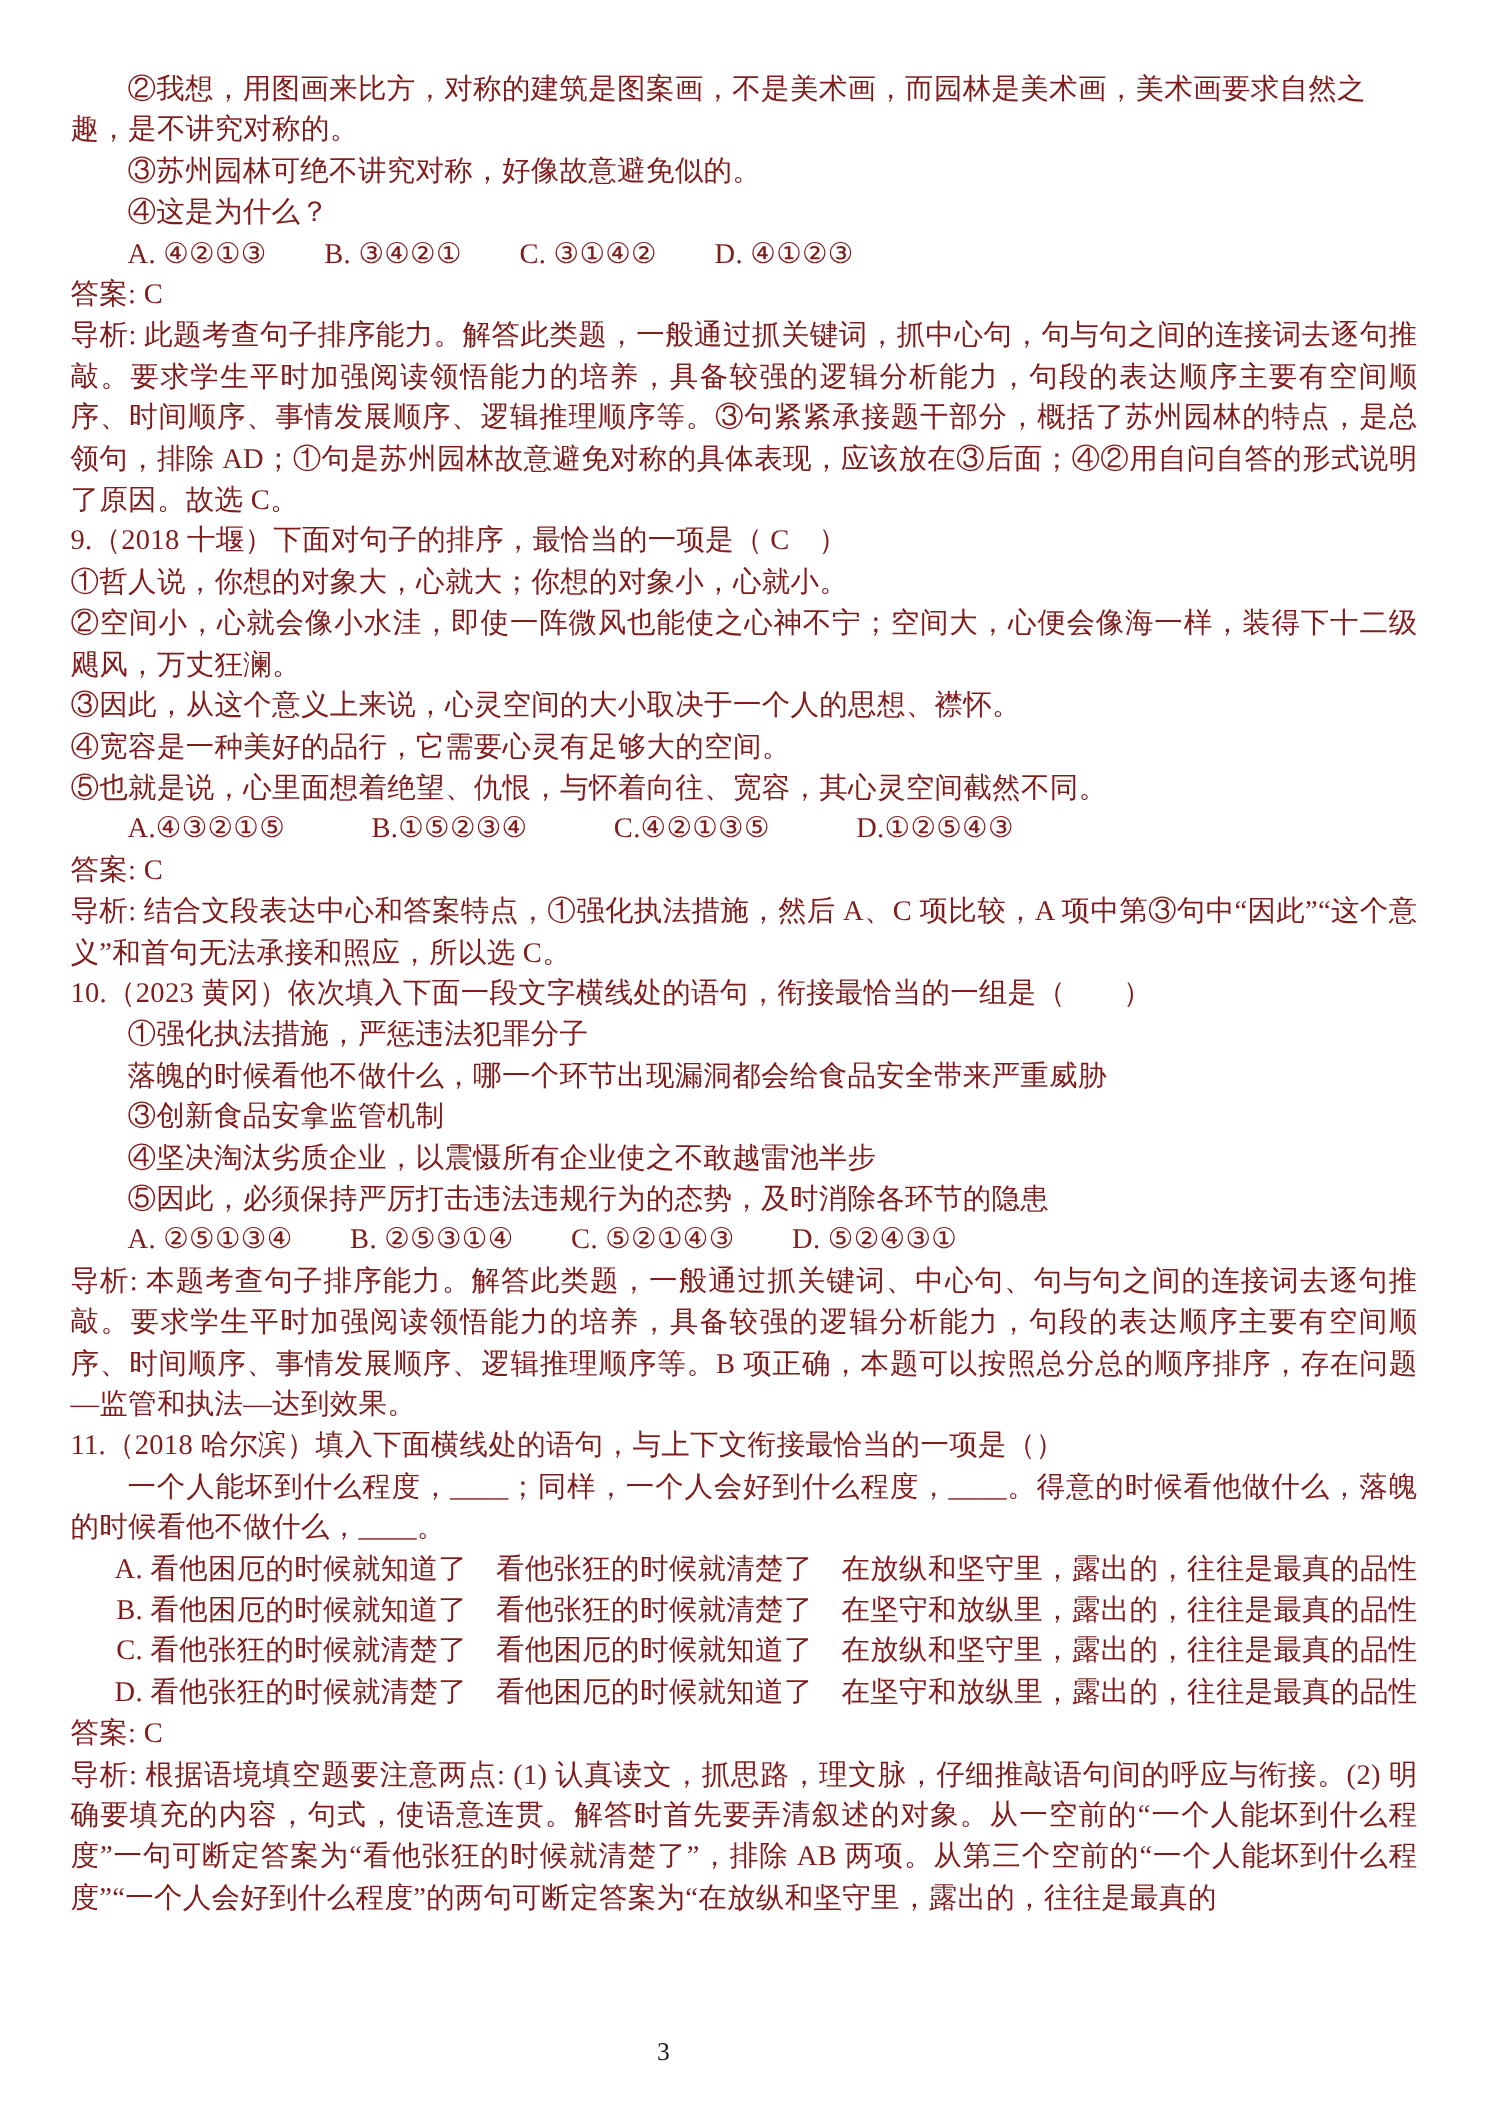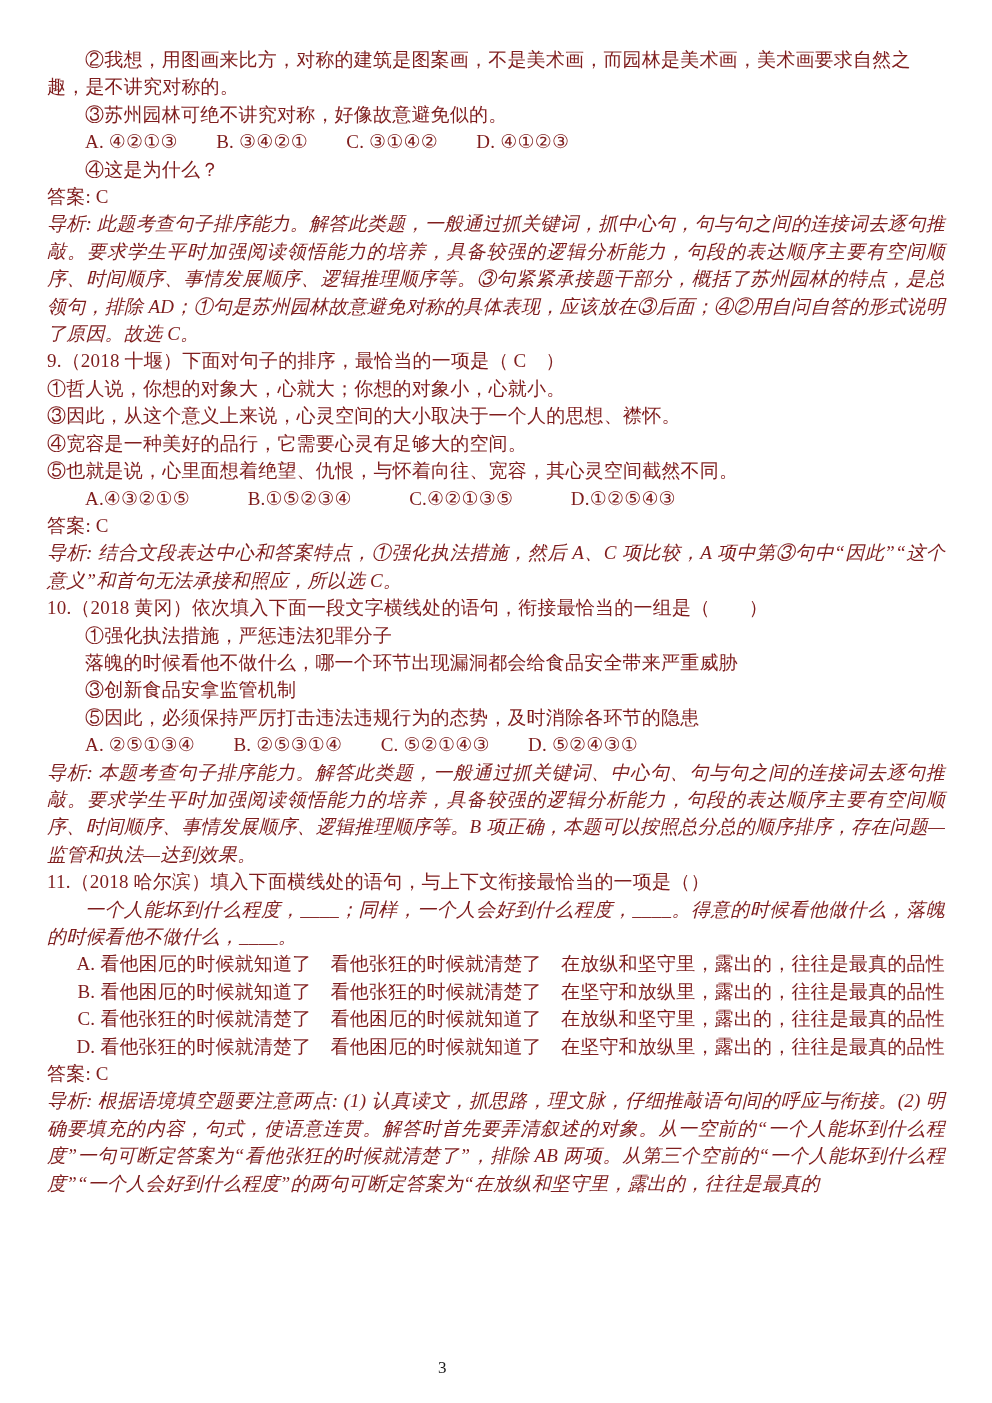--- a/index.html
+++ b/index.html
@@ -21,56 +21,58 @@
     margin:0;
     padding:0;
     font-size:19px;
     line-height:27.4px;
     color:#7f1d1d;
     letter-spacing:0.2px;
     word-break:break-all;
   }
   .indent{text-indent:2em;}
   .blue{color:#3434b6;}
-  .just{text-align:justify;font-style:italic;}
+  .just{text-align:justify;}
   .nowrap{white-space:nowrap;text-align:right;}
   .footer{
     position:absolute;
     left:438px;
     top:1358px;
     font-size:17px;
     color:#1b1b1b;
     font-family:"Liberation Serif","DejaVu Serif",serif;
   }
 </style>
 </head>
 <body>
 
 <div class="page">
   <div class="content">
     <p class="indent">②我想，用图画来比方，对称的建筑是图案画，不是美术画，而园林是美术画，美术画要求自然之趣，是不讲究对称的。</p>
     <p class="indent">③苏州园林可绝不讲究对称，好像故意避免似的。</p>
+    <p class="indent">④这是为什么？</p>
     <p class="indent">A. ④②①③　　B. ③④②①　　C. ③①④②　　D. ④①②③</p>
-    <p class="indent">④这是为什么？</p>
     <p class="blue">答案: C</p>
     <p class="blue just">导析: 此题考查句子排序能力。解答此类题，一般通过抓关键词，抓中心句，句与句之间的连接词去逐句推敲。要求学生平时加强阅读领悟能力的培养，具备较强的逻辑分析能力，句段的表达顺序主要有空间顺序、时间顺序、事情发展顺序、逻辑推理顺序等。③句紧紧承接题干部分，概括了苏州园林的特点，是总领句，排除 AD；①句是苏州园林故意避免对称的具体表现，应该放在③后面；④②用自问自答的形式说明了原因。故选 C。</p>
 
     <p>9.（2018 十堰）下面对句子的排序，最恰当的一项是（ C　）</p>
     <p>①哲人说，你想的对象大，心就大；你想的对象小，心就小。</p>
+    <p class="just">②空间小，心就会像小水洼，即使一阵微风也能使之心神不宁；空间大，心便会像海一样，装得下十二级飓风，万丈狂澜。</p>
     <p>③因此，从这个意义上来说，心灵空间的大小取决于一个人的思想、襟怀。</p>
     <p>④宽容是一种美好的品行，它需要心灵有足够大的空间。</p>
     <p>⑤也就是说，心里面想着绝望、仇恨，与怀着向往、宽容，其心灵空间截然不同。</p>
     <p class="indent">A.④③②①⑤　　　B.①⑤②③④　　　C.④②①③⑤　　　D.①②⑤④③</p>
     <p class="blue">答案: C</p>
     <p class="blue just">导析: 结合文段表达中心和答案特点，①强化执法措施，然后 A、C 项比较，A 项中第③句中“因此”“这个意义”和首句无法承接和照应，所以选 C。</p>
 
-    <p>10.（2018 黄冈）依次填入下面一段文字横线处的语句，衔接最恰当的一组是（　　）</p>
+    <p>10.（2023 黄冈）依次填入下面一段文字横线处的语句，衔接最恰当的一组是（　　）</p>
     <p class="indent">①强化执法措施，严惩违法犯罪分子</p>
     <p class="indent">落魄的时候看他不做什么，哪一个环节出现漏洞都会给食品安全带来严重威胁</p>
     <p class="indent">③创新食品安拿监管机制</p>
+    <p class="indent">④坚决淘汰劣质企业，以震慑所有企业使之不敢越雷池半步</p>
     <p class="indent">⑤因此，必须保持严厉打击违法违规行为的态势，及时消除各环节的隐患</p>
     <p class="indent">A. ②⑤①③④　　B. ②⑤③①④　　C. ⑤②①④③　　D. ⑤②④③①</p>
     <p class="blue just">导析: 本题考查句子排序能力。解答此类题，一般通过抓关键词、中心句、句与句之间的连接词去逐句推敲。要求学生平时加强阅读领悟能力的培养，具备较强的逻辑分析能力，句段的表达顺序主要有空间顺序、时间顺序、事情发展顺序、逻辑推理顺序等。B 项正确，本题可以按照总分总的顺序排序，存在问题—监管和执法—达到效果。</p>
 
     <p>11.（2018 哈尔滨）填入下面横线处的语句，与上下文衔接最恰当的一项是（）</p>
     <p class="indent just">一个人能坏到什么程度，____；同样，一个人会好到什么程度，____。得意的时候看他做什么，落魄的时候看他不做什么，____。</p>
     <p class="nowrap">A. 看他困厄的时候就知道了　看他张狂的时候就清楚了　在放纵和坚守里，露出的，往往是最真的品性</p>
     <p class="nowrap">B. 看他困厄的时候就知道了　看他张狂的时候就清楚了　在坚守和放纵里，露出的，往往是最真的品性</p>
     <p class="nowrap">C. 看他张狂的时候就清楚了　看他困厄的时候就知道了　在放纵和坚守里，露出的，往往是最真的品性</p>
     <p class="nowrap">D. 看他张狂的时候就清楚了　看他困厄的时候就知道了　在坚守和放纵里，露出的，往往是最真的品性</p>

